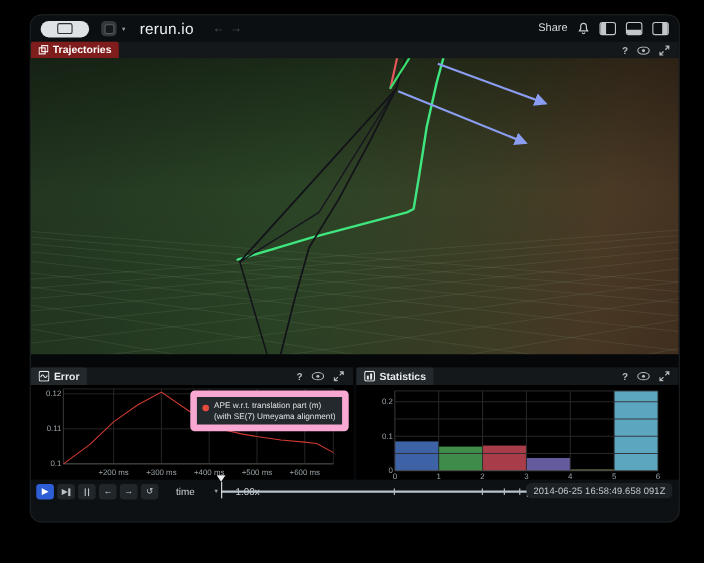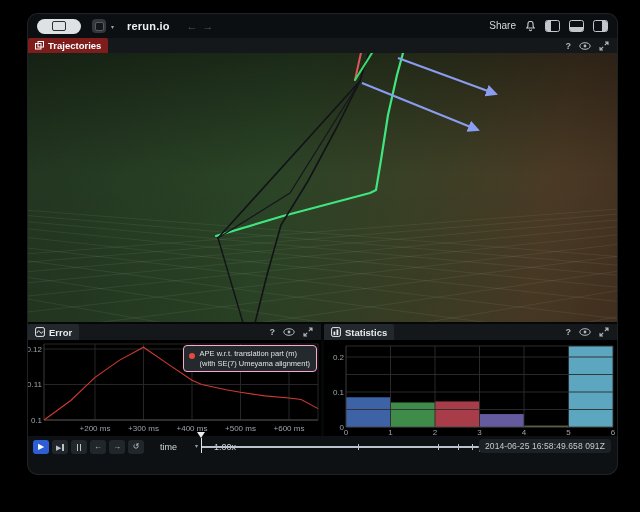--- a/index.html
+++ b/index.html
@@ -7,21 +7,21 @@
        -webkit-font-smoothing:antialiased;overflow:hidden;position:relative;}
   .window{position:absolute;left:28px;top:14px;width:589px;height:460px;background:#0d1113;
           border-radius:10px;overflow:hidden;box-shadow:0 0 0 1px #1f2325;}
   
   .topbar{height:24px;display:flex;align-items:center;padding:0 9px;gap:5px;background:#0c0f11;}
   .pill{width:44px;height:15px;background:#dfe2e4;border-radius:8px;display:flex;align-items:center;justify-content:center;}
   .screen-icon{width:12px;height:8px;border:1.2px solid #2b2f33;border-radius:2px;display:block;}
   .logo{width:14px;height:14px;border-radius:4px;background:#33383d;margin-left:6px;display:flex;align-items:center;justify-content:center;}
   .logo-dot{width:7px;height:7px;border-radius:2px;background:#15181a;border:1px solid #555b60;}
   .caret{font-size:6px;color:#9aa0a5;}
-  .win-title{font-size:11px;font-weight:bold;color:#edf0f2;margin-left:8px;letter-spacing:.2px;}
+  .win-title{font-size:14px;font-weight:normal;color:#edf0f2;margin-left:8px;letter-spacing:.2px;}
   .nav-arrow{font-size:11px;color:#4e565b;}
   .nav-arrow.first{margin-left:12px;}
   .tb-right{margin-left:auto;display:flex;align-items:flex-start;gap:9px;}
   .share-label{font-size:10px;color:#d5dadd;}
   .panel-toggle{width:13px;height:10px;border:1.1px solid #c2c7cb;border-radius:2.5px;position:relative;display:block;}
   .panel-toggle .fill{position:absolute;background:#c2c7cb;}
   .fill-left{left:0;top:0;bottom:0;width:5px;border-radius:1.5px 0 0 1.5px;}
   .fill-bottom{left:0;right:0;bottom:0;height:4px;border-radius:0 0 1.5px 1.5px;}
   .fill-right{right:0;top:0;bottom:0;width:5px;border-radius:0 1.5px 1.5px 0;}
   
@@ -34,26 +34,26 @@
            color:#fff;font-size:9.5px;font-weight:bold;border-radius:2px 2px 0 0;}
   .row-icons{margin-left:auto;display:flex;align-items:center;gap:8px;padding-right:8px;color:#b1b9be;}
   .help-glyph{font-size:9px;font-weight:bold;color:#b1b9be;}
   
   .viewport{height:269px;position:relative;
     background:linear-gradient(180deg,rgba(0,0,0,.38) 0%,rgba(0,0,0,.12) 30%,rgba(0,0,0,0) 45%,rgba(0,0,0,.06) 100%),
                linear-gradient(100deg,#223520 0%,#2b4426 42%,#3c3f25 68%,#4a3a25 86%,#443120 100%);}
   .viewport svg{position:absolute;left:0;top:0;width:100%;height:100%;display:block;}
   
   .panels{display:flex;gap:3px;height:112px;background:#050708;padding-top:2px;}
-  .panel{width:293px;background:#0e1214;display:flex;flex-direction:column;position:relative;}
+  .panel{width:293px;background:#0e1214;display:flex;flex-direction:column;position:relative;margin-top:10px;}
   .phead{height:16px;background:#14181b;display:flex;align-items:center;}
   .ptab{height:16px;display:flex;align-items:center;gap:4px;padding:0 7px;background:#22282c;
         color:#e9eced;font-size:9.5px;font-weight:bold;border-radius:2px 2px 0 0;}
   .panel svg.chart{display:block;background:#000;}
-  .legend{position:absolute;right:4px;top:21px;background:#24292d;border:1px solid #f9a8d4;border-radius:4px;
+  .legend{position:absolute;right:4px;top:21px;background:#24292d;border:6px solid #f9a8d4;border-radius:4px;
           padding:3px 6px 3px 16px;font-size:7.5px;line-height:9.5px;color:#dde1e4;}
   .legend .dot{position:absolute;left:5px;top:7px;width:6px;height:6px;border-radius:50%;background:#e54b3c;}
   
   .timeline{height:18px;margin-top:2px;display:flex;align-items:center;gap:3px;padding-left:5px;position:relative;overflow:visible;background:#0d1113;}
   .tbtn{width:16px;height:14px;border-radius:3px;background:#20262a;color:#bcc3c8;display:flex;
         align-items:center;justify-content:center;font-size:8px;line-height:1;}
   .tbtn.play{background:#2e5ed6;color:#fff;}
   .pause-bars{display:flex;gap:1.5px;}
   .pause-bars i{width:1.6px;height:7px;background:#bcc3c8;display:block;}
   .step-wrap{display:flex;align-items:center;gap:1px;}

